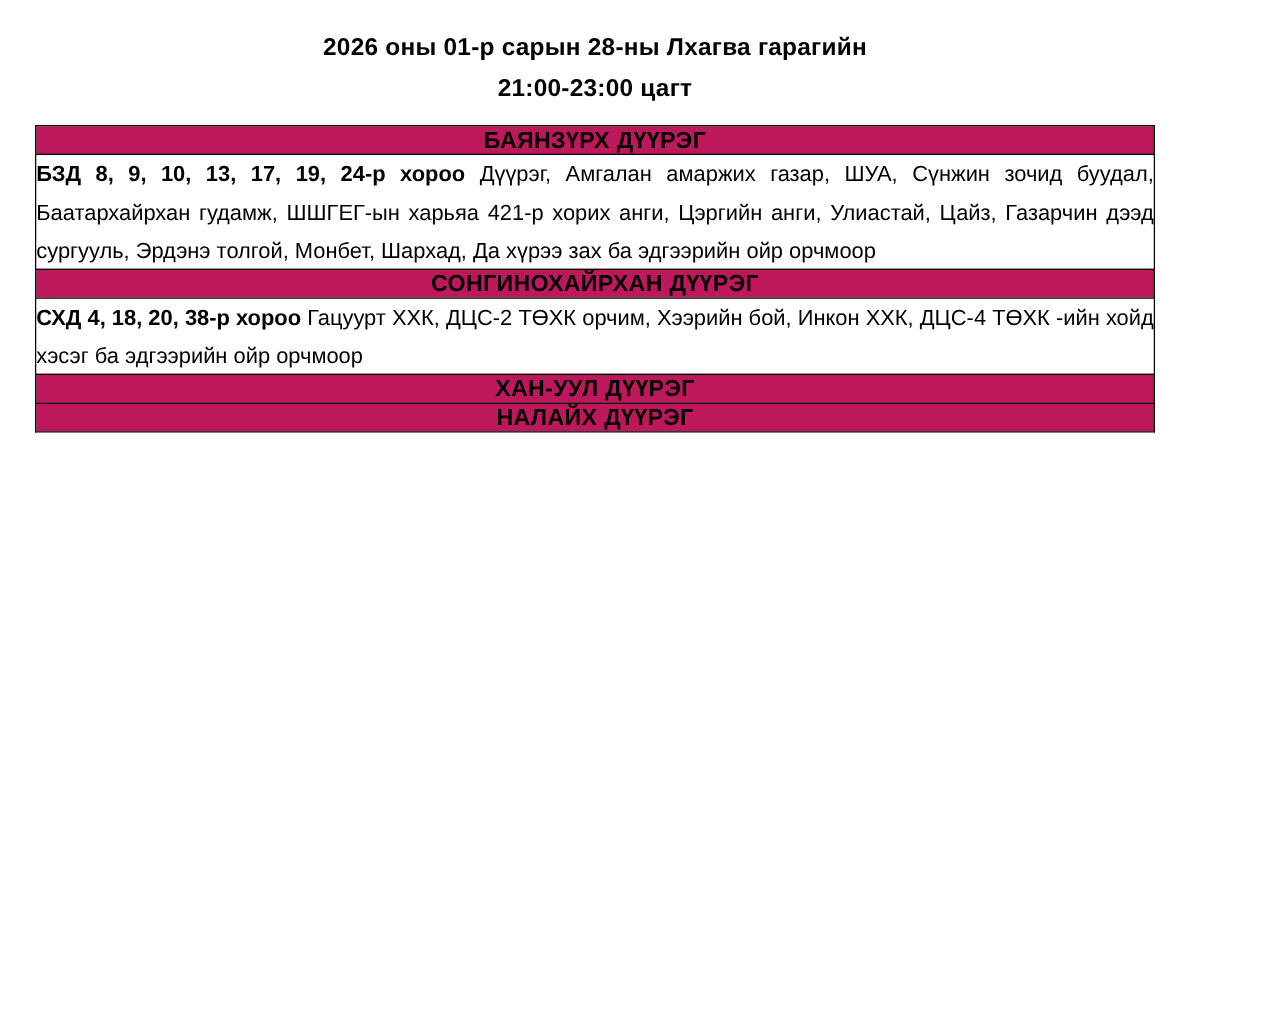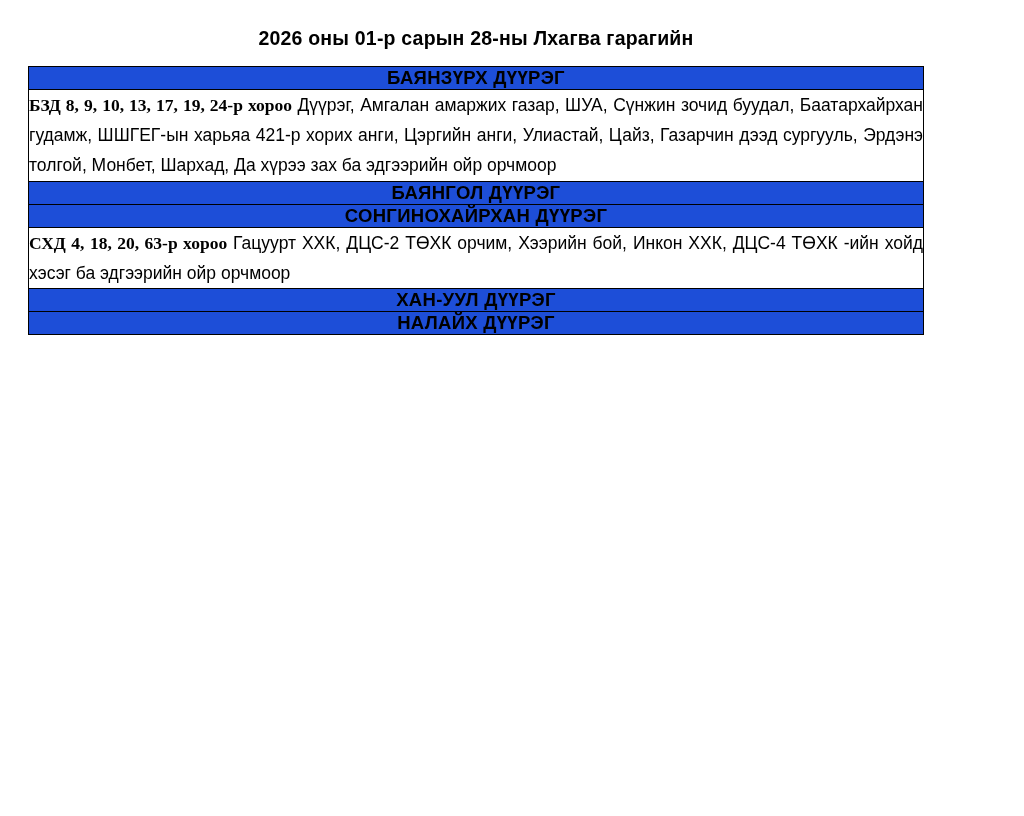--- a/index.html
+++ b/index.html
@@ -41,71 +41,68 @@
     width: 100%;
     border-collapse: collapse;
     table-layout: fixed;
   }
   table.schedule td {
     border: 1px solid #000000;
     padding: 0;
     vertical-align: top;
   }
   .district-header {
-    background: #1d4ed8;
+    background: #be185d;
     text-align: center;
     font-weight: bold;
     font-size: 18.5px;
     letter-spacing: 0.3px;
     padding: 6px 4px 7px 4px;
   }
   .detail-cell {
     padding: 8px 12px 9px 12px;
     font-size: 17.5px;
     line-height: 1.72;
     text-align: justify;
     text-justify: inter-word;
     hyphens: none;
   }
   .detail-cell .khoroo {
     font-weight: bold;
-    font-family: Liberation Serif, serif;
   }
   .detail-cell .areas {
     font-weight: normal;
   }
 </style>
 </head>
 <body>
 
 <div class="page">
 
   <div class="title-block">
     <div class="title-line1">2026 оны 01-р сарын 28-ны Лхагва гарагийн</div>
+    <div class="title-line2">21:00-23:00 цагт</div>
   </div>
 
   <table class="schedule">
     <tbody>
 
       <tr>
         <td class="district-header">БАЯНЗҮРХ ДҮҮРЭГ</td>
       </tr>
       <tr>
         <td class="detail-cell"><span class="khoroo">БЗД 8, 9, 10, 13, 17, 19, 24-р хороо</span> <span class="areas">Дүүрэг, Амгалан амаржих газар, ШУА, Сүнжин зочид буудал, Баатархайрхан гудамж, ШШГЕГ-ын харьяа 421-р хорих анги, Цэргийн анги, Улиастай, Цайз, Газарчин дээд сургууль, Эрдэнэ толгой, Монбет, Шархад, Да хүрээ зах ба эдгээрийн ойр орчмоор</span></td>
       </tr>
 
-      <tr>
-        <td class="district-header">БАЯНГОЛ ДҮҮРЭГ</td>
-      </tr>
 
       <tr>
         <td class="district-header">СОНГИНОХАЙРХАН ДҮҮРЭГ</td>
       </tr>
       <tr>
-        <td class="detail-cell"><span class="khoroo">СХД 4, 18, 20, 63-р хороо</span> <span class="areas">Гацуурт ХХК, ДЦС-2 ТӨХК орчим, Хээрийн бой, Инкон ХХК, ДЦС-4 ТӨХК -ийн хойд хэсэг ба эдгээрийн ойр орчмоор</span></td>
+        <td class="detail-cell"><span class="khoroo">СХД 4, 18, 20, 38-р хороо</span> <span class="areas">Гацуурт ХХК, ДЦС-2 ТӨХК орчим, Хээрийн бой, Инкон ХХК, ДЦС-4 ТӨХК -ийн хойд хэсэг ба эдгээрийн ойр орчмоор</span></td>
       </tr>
 
       <tr>
         <td class="district-header">ХАН-УУЛ ДҮҮРЭГ</td>
       </tr>
 
       <tr>
         <td class="district-header">НАЛАЙХ ДҮҮРЭГ</td>
       </tr>
 

